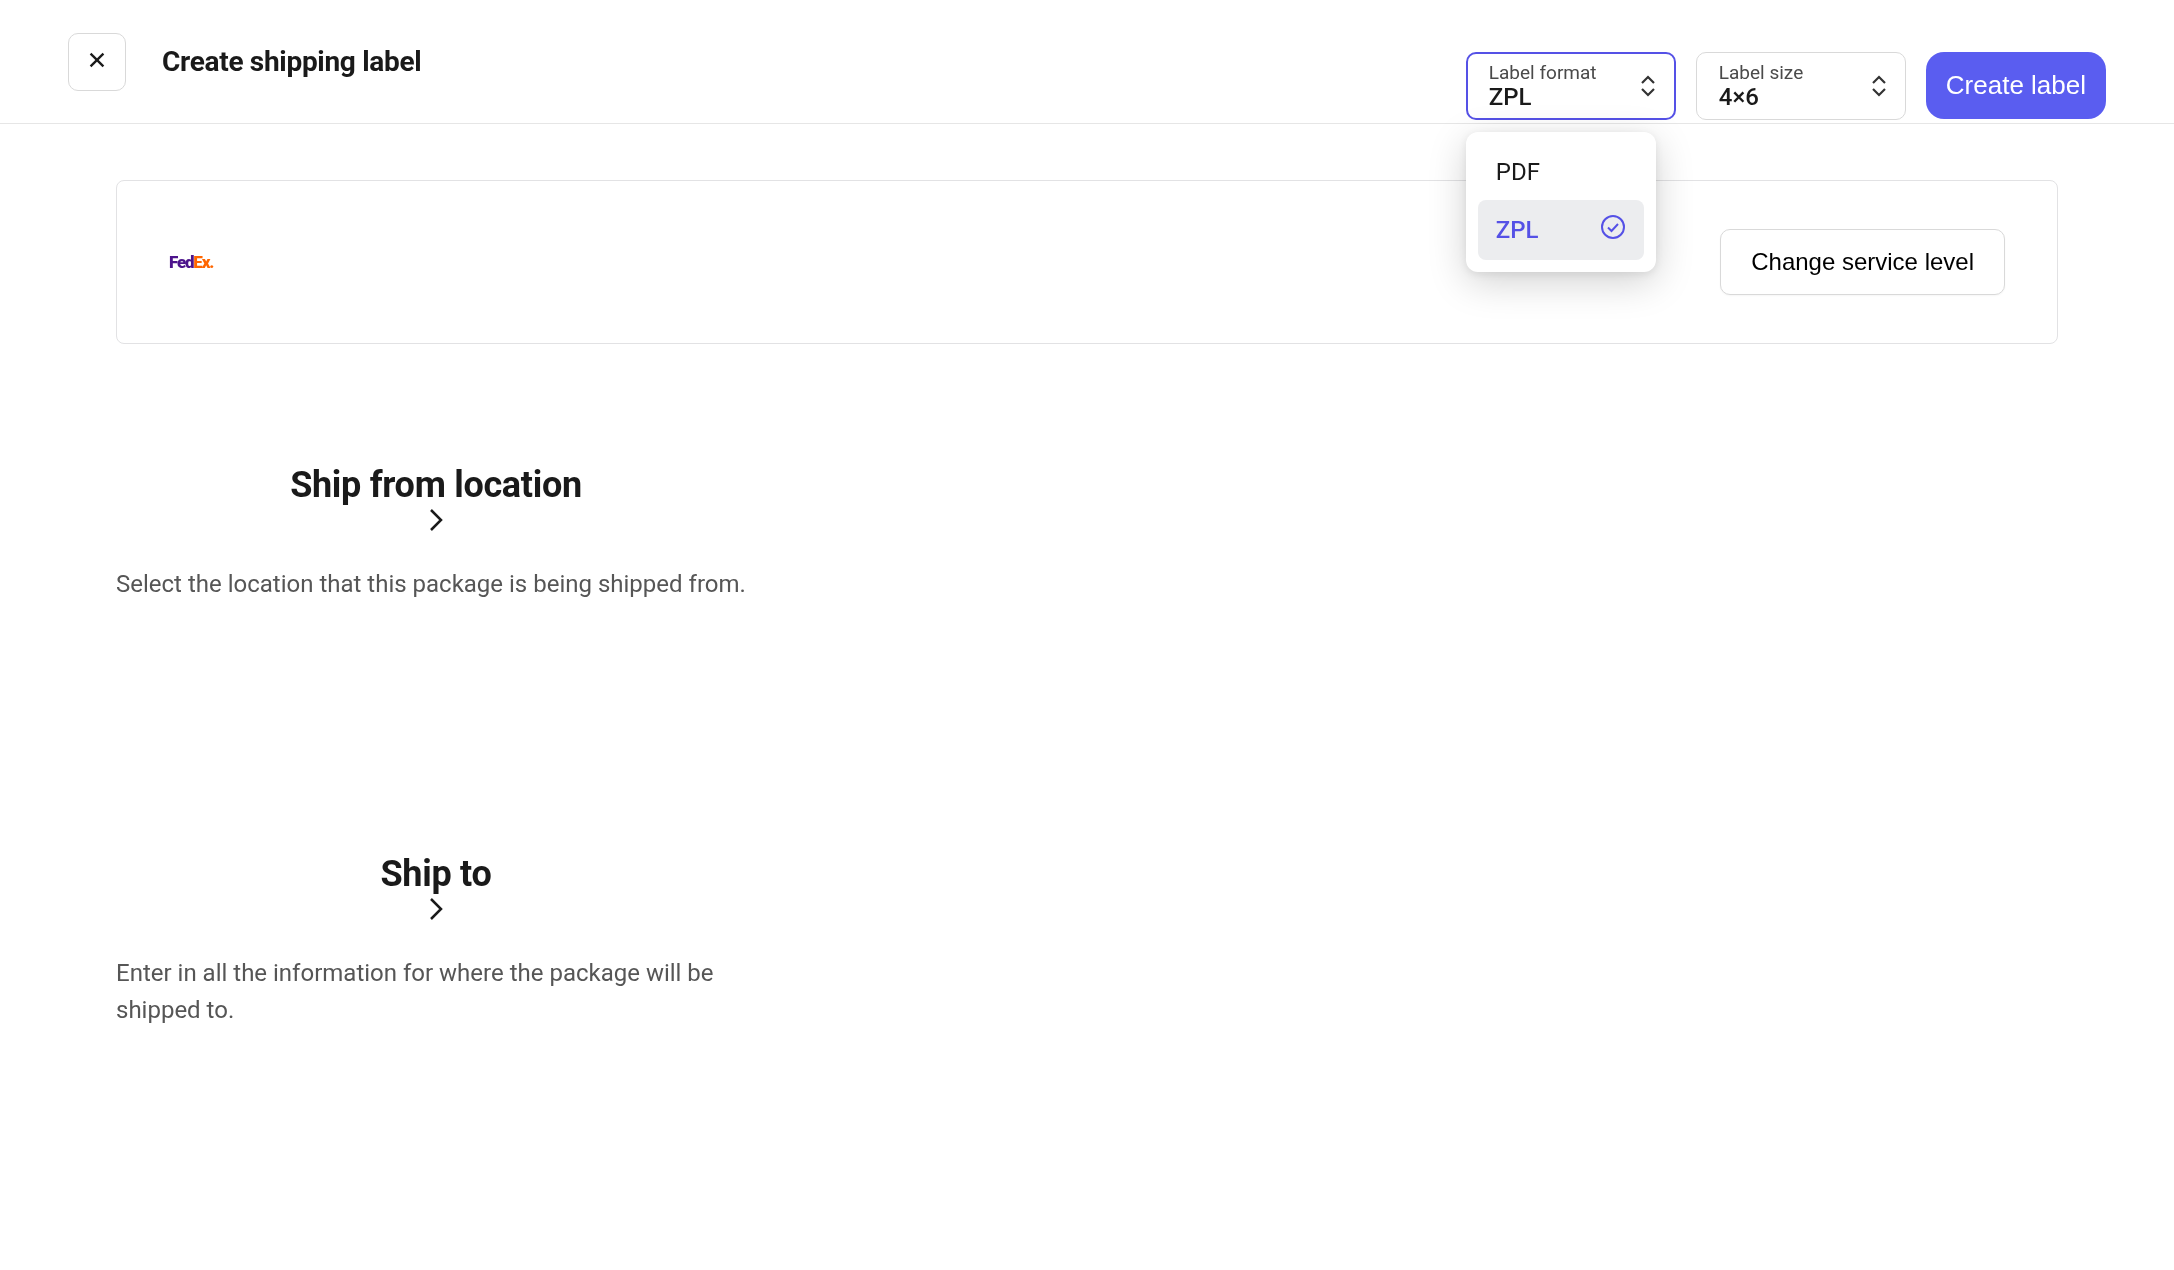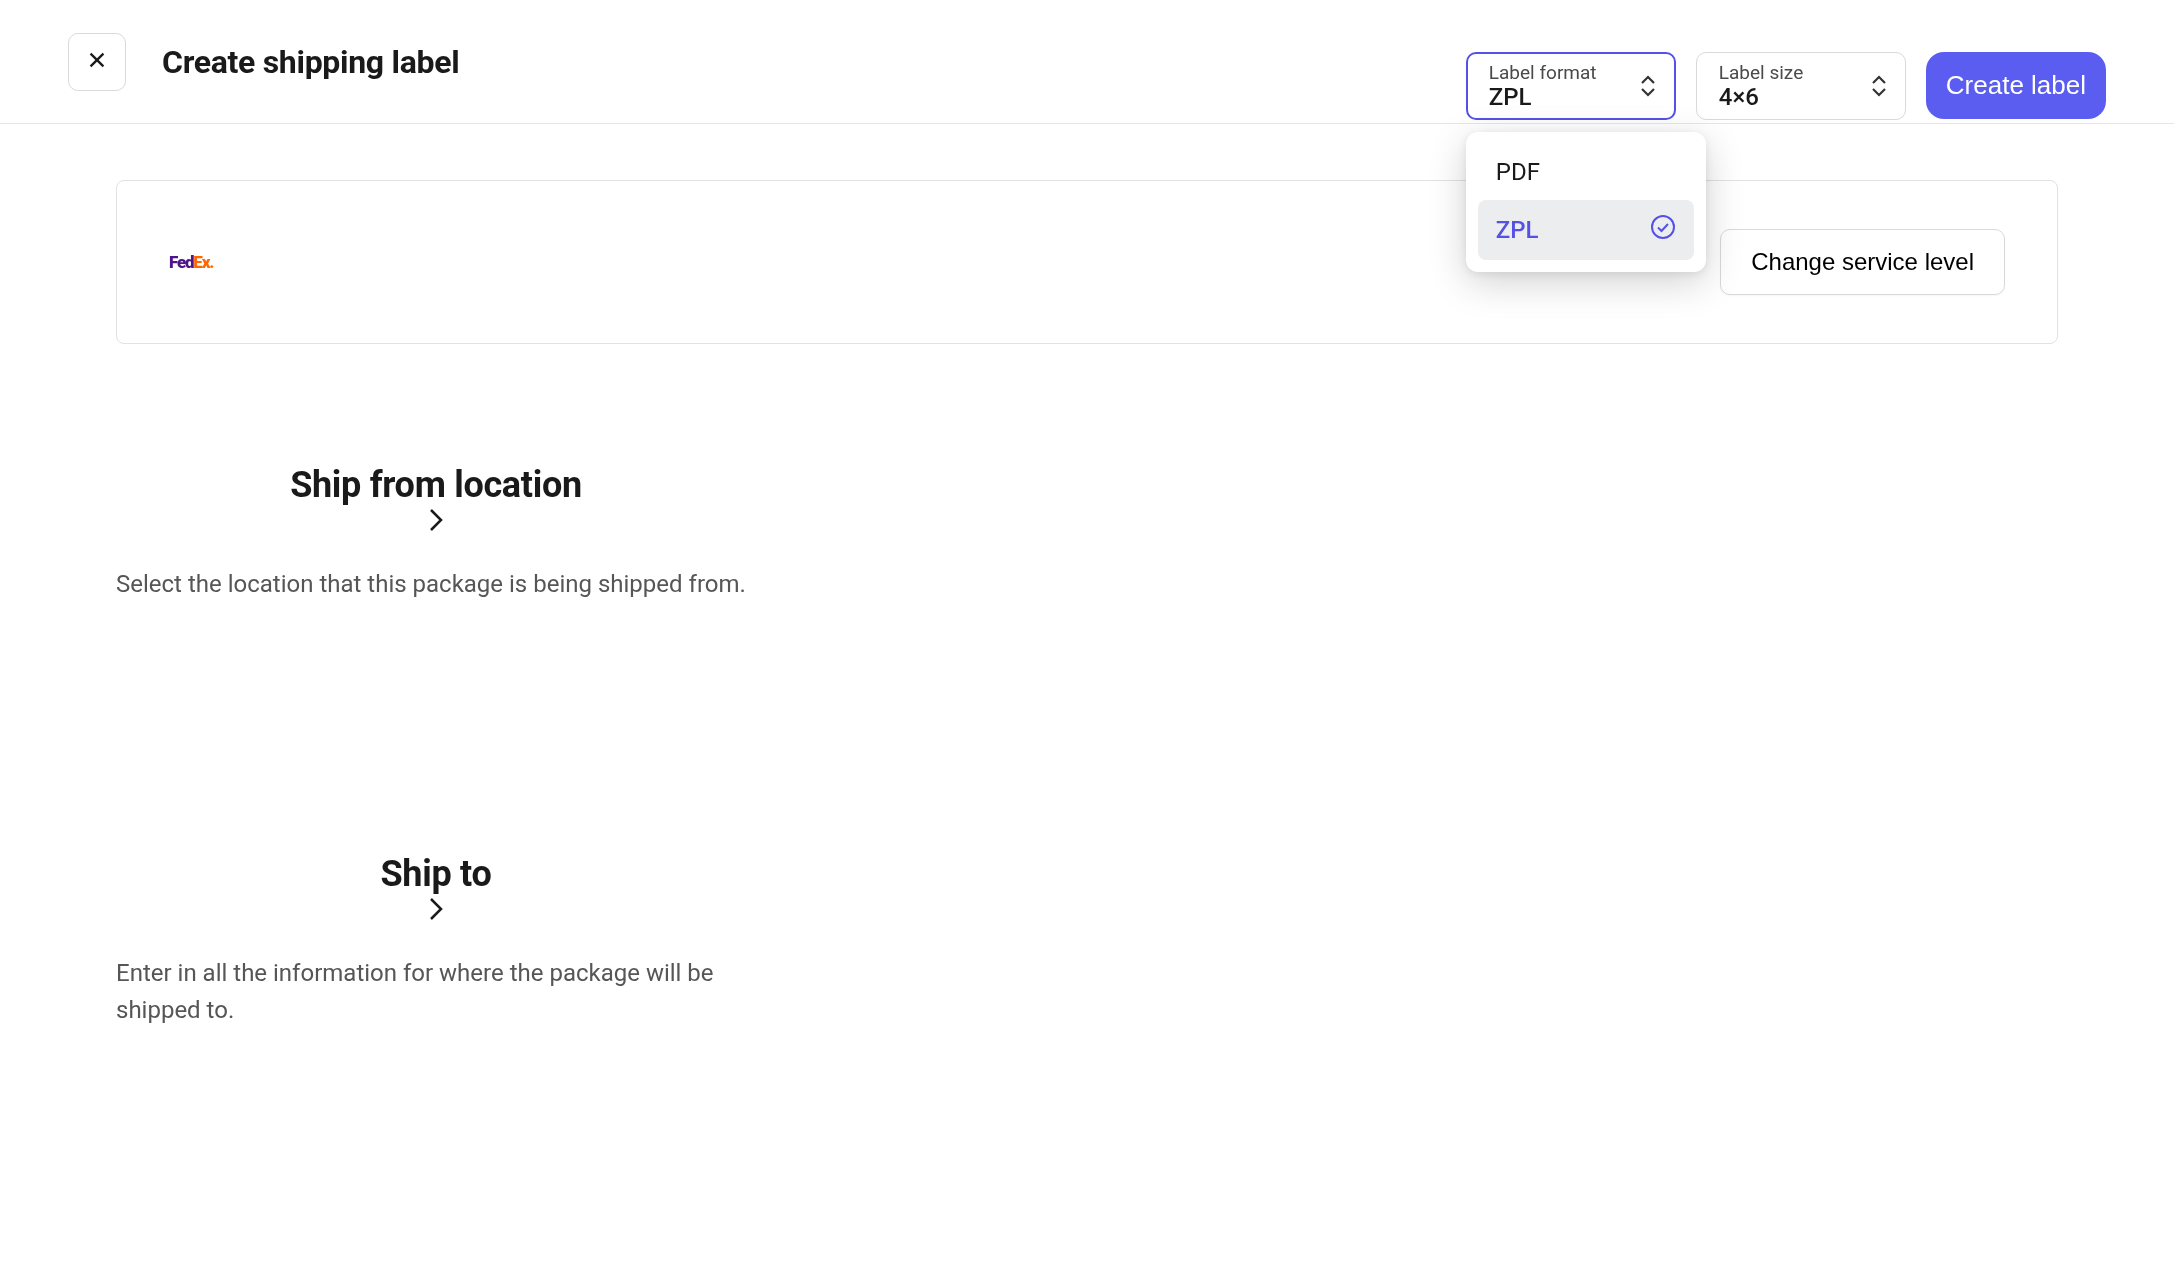--- a/index.html
+++ b/index.html
@@ -33,21 +33,21 @@
     border-radius: 10px;
     background: #fff;
     display: flex;
     align-items: center;
     justify-content: center;
     cursor: pointer;
   }
   .close-btn svg { width: 22px; height: 22px; stroke: #1a1a1a; stroke-width: 2.5; }
 
   .page-title {
-    font-size: 32px;
+    font-size: 28px;
     font-weight: 700;
     letter-spacing: -0.3px;
   }
 
   .header-right {
     display: flex;
     align-items: center;
     gap: 20px;
     margin-top: 48px;
   }
@@ -87,21 +87,21 @@
     display: flex;
     flex-direction: column;
     gap: 2px;
   }
   .select-chevs svg { width: 16px; height: 10px; stroke: #333; stroke-width: 2.2; fill: none; }
 
   .dropdown-menu {
     position: absolute;
     top: calc(100% + 12px);
     left: 0;
-    width: 240px;
+    width: 190px;
     background: #fff;
     border-radius: 12px;
     box-shadow: 0 10px 38px rgba(0,0,0,0.18), 0 2px 8px rgba(0,0,0,0.08);
     padding: 12px;
     z-index: 50;
   }
   .dropdown-item {
     padding: 14px 18px;
     border-radius: 8px;
     font-size: 24px;

